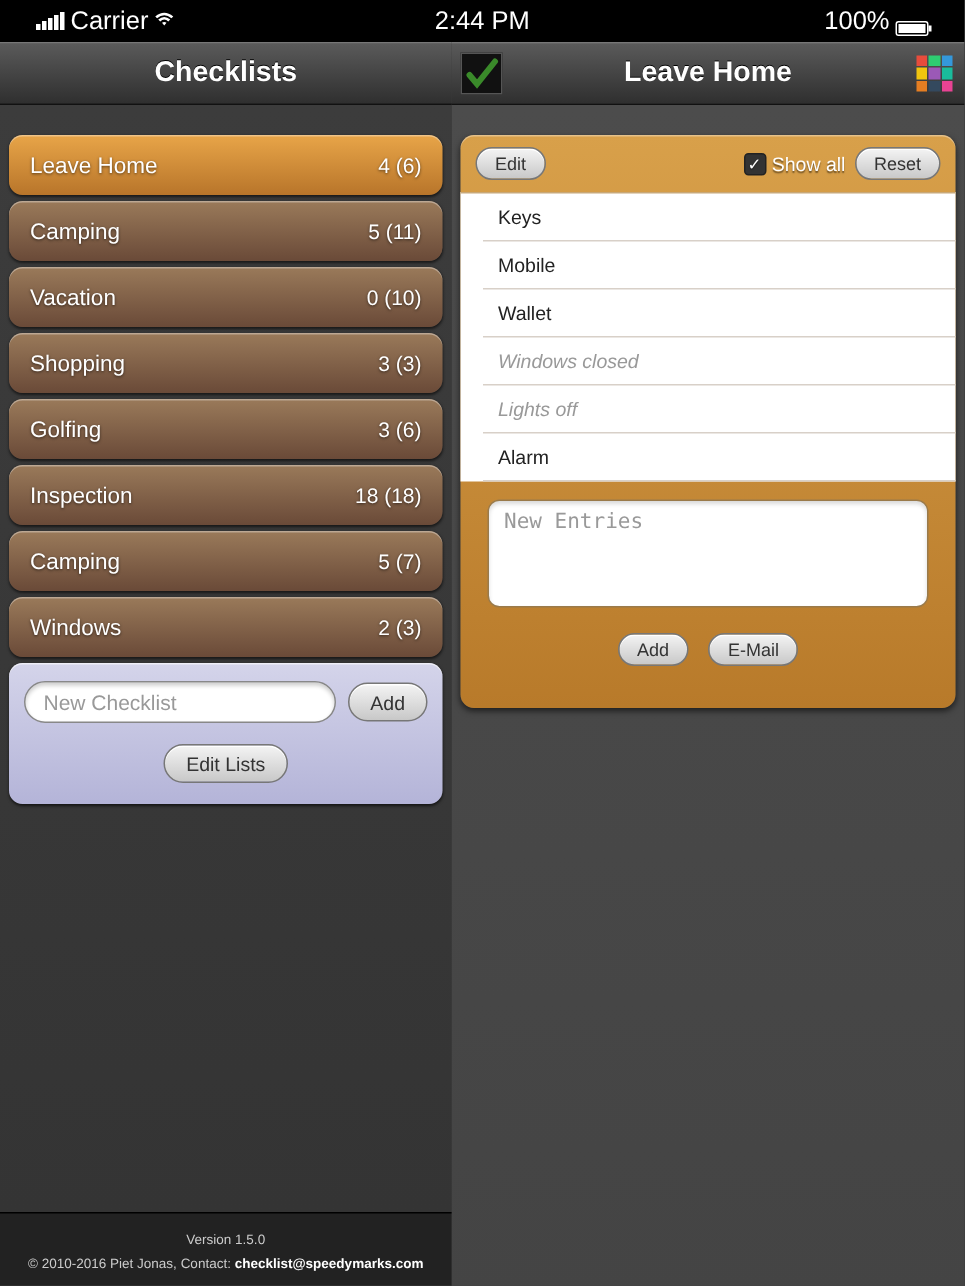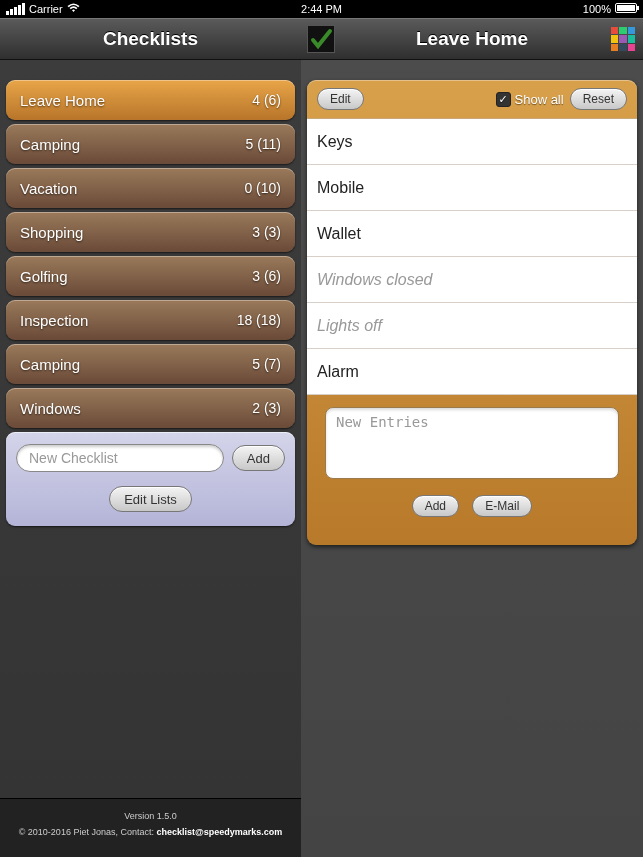--- a/index.html
+++ b/index.html
@@ -4,31 +4,31 @@
 <style>
 * { box-sizing: border-box; margin: 0; padding: 0; }
 body {
   width: 643px;
   height: 857px;
   font-family: -apple-system, Helvetica, Arial, sans-serif;
   background: #2a2a2a;
   overflow: hidden;
 }
 .status-bar {
-  height: 18px;
+  height: 28px;
   background: #000;
   color: #fff;
   display: flex;
   align-items: center;
-  padding: 0 6px;
-  font-size: 11px;
+  padding: 0 24px;
+  font-size: 17px;
 }
 .status-left { display: flex; align-items: center; gap: 4px; flex: 1; }
 .status-center { flex: 0; white-space: nowrap; }
-.status-right { flex: 1; display: flex; justify-content: flex-end; align-items: flex-start; gap: 4px; }
+.status-right { flex: 1; display: flex; justify-content: flex-end; align-items: flex-end; gap: 4px; }
 .signal-bars { display: inline-flex; gap:1px; align-items:flex-end; }
 .signal-bars span { width:3px; background:#fff; display:inline-block; }
 .signal-bars span:nth-child(1){height:4px}
 .signal-bars span:nth-child(2){height:6px}
 .signal-bars span:nth-child(3){height:8px}
 .signal-bars span:nth-child(4){height:10px}
 .signal-bars span:nth-child(5){height:12px}
 .wifi-icon { font-size:11px; }
 .battery { display:inline-block; width:22px; height:10px; border:1px solid #fff; border-radius:2px; position:relative; }
 .battery::after { content:''; position:absolute; right:-3px; top:2px; width:2px; height:4px; background:#fff; }
@@ -115,22 +115,22 @@
   display:flex; align-items:center; padding:8px 10px; gap:6px;
 }
 .detail-toolbar .spacer{flex:1;}
 .checkbox-holder{ display:flex; align-items:center; gap:4px; color:#fff; font-size:13px; text-shadow:0 1px 1px rgba(0,0,0,.5);}
 .checkbox-box{ width:15px;height:15px;border-radius:3px;background:#333;border:1px solid #222; display:flex;align-items:center;justify-content:center;color:#fff;font-size:11px;}
 .item-list{
   background:#fff;
   border-top:1px solid #c8a878;
 }
 .item-row{
-  height:46px; display:flex; align-items:center; padding:0 10px;
-  border-bottom:1px solid #d8d0c8; font-size:16px; color:#222;
+  height:32px; display:flex; align-items:center; padding:0 10px;
+  border-bottom:1px solid #d8d0c8; font-size:13px; color:#222;margin-left:15px;
 }
 .item-row.done{ color:#999; font-style:italic; }
 .new-entries-wrap{ padding:12px 18px 0 18px; }
 .textarea-box{
   width:100%; height:72px; border-radius:8px; border:1px solid #9a7a4a;
   background:#fff; padding:6px 10px; font-size:14px; color:#333;
   box-shadow: inset 0 2px 3px rgba(0,0,0,.15);
   resize:none;
 }
 .textarea-box::placeholder{color:#999;}

